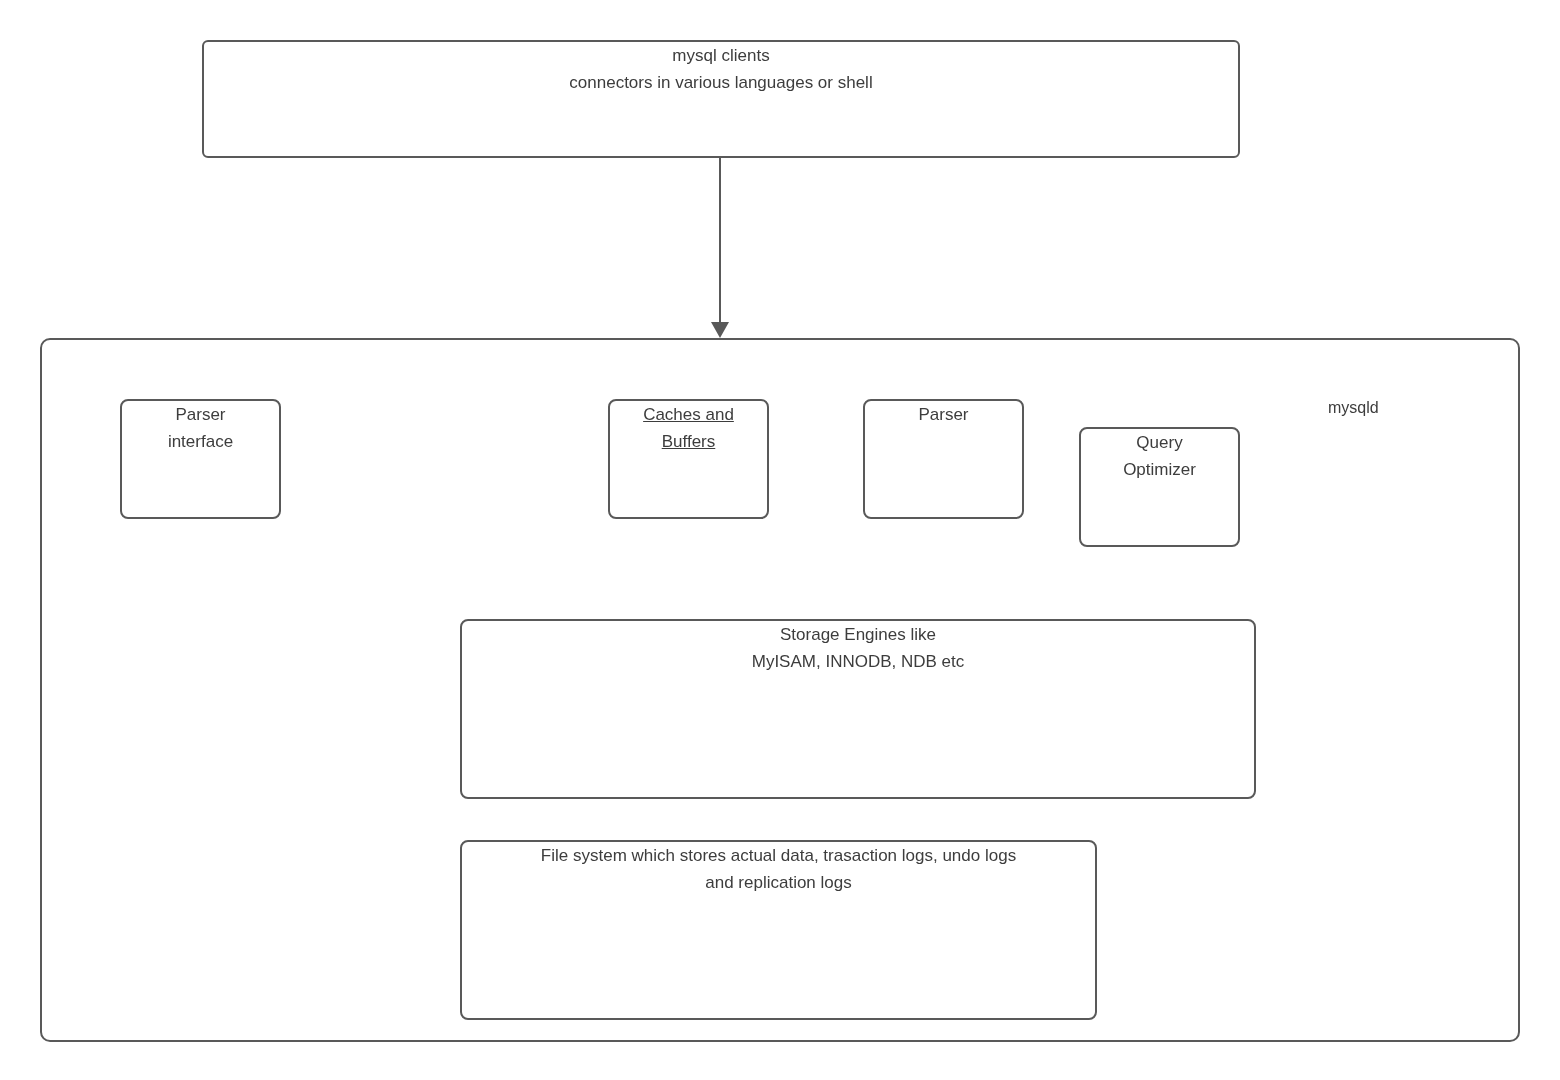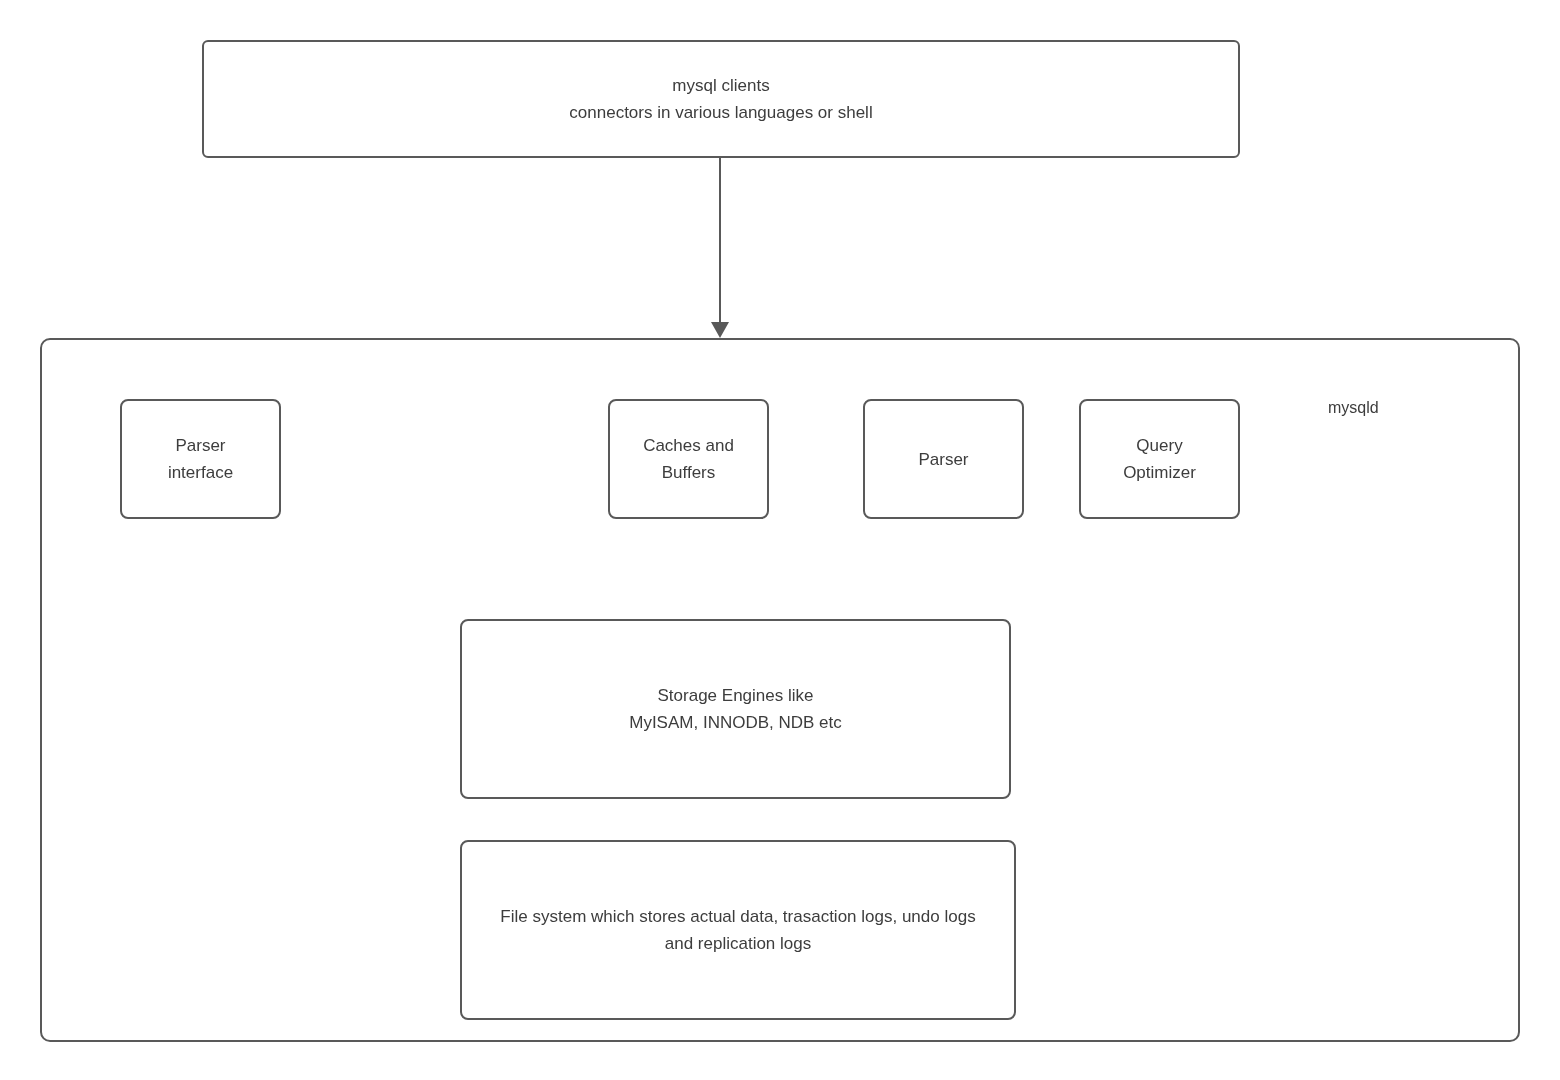--- a/index.html
+++ b/index.html
@@ -19,37 +19,36 @@
     height: 1080px;
     background: var(--background);
     overflow: hidden;
   }
   .node {
     position: absolute;
     border: 2px solid var(--border);
     border-radius: 8px;
     background: var(--background);
     display: flex;
-    align-items: center;
     justify-content: center;
     text-align: center;
     font-size: 17px;
     line-height: 27px;
     white-space: pre-line;
   }
   .clients-box   { left: 202px;  top: 40px;  width: 1038px; height: 118px; border-radius: 6px; }
   .outer-box     { left: 40px;   top: 338px; width: 1480px; height: 704px; border-radius: 10px; }
   .component     { width: 161px; height: 120px; top: 399px; }
   .comp-0 { left: 120px;  }
   .comp-1 { left: 379px;  }
-  .comp-2 { left: 608px;  }
+  .comp-2 { left: 608px; text-decoration: underline;  }
   .comp-3 { left: 845px; margin-left: 18px;  }
-  .comp-4 { left: 1079px; }
-  .storage-box    { left: 460px; top: 619px; width: 551px; height: 180px; }
-  .filesystem-box { left: 460px; top: 840px; width: 556px; height: 180px; }
+  .comp-4 { left: 1079px; margin-top: 28px; }
+  .storage-box    { left: 460px; top: 619px; width: 796px; height: 180px; }
+  .filesystem-box { left: 460px; top: 840px; width: 637px; height: 180px; }
   .mysqld-label {
     position: absolute;
     left: 1328px;
     top: 398px;
     font-size: 16px;
     line-height: 20px;
   }
   .arrow-line {
     position: absolute;
     left: 719px;

